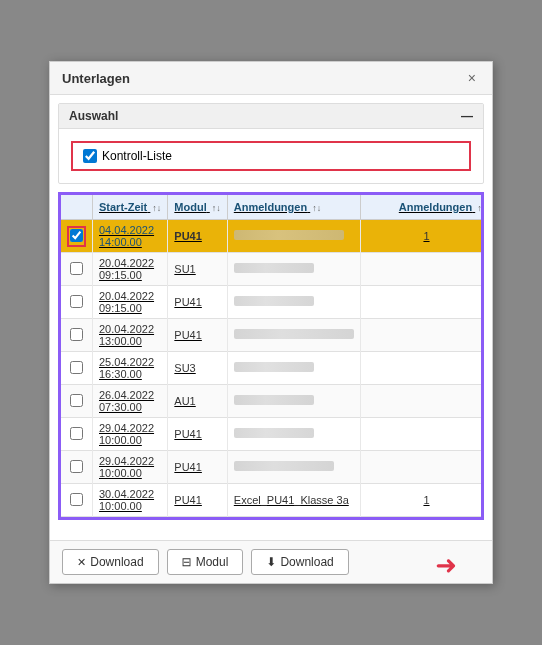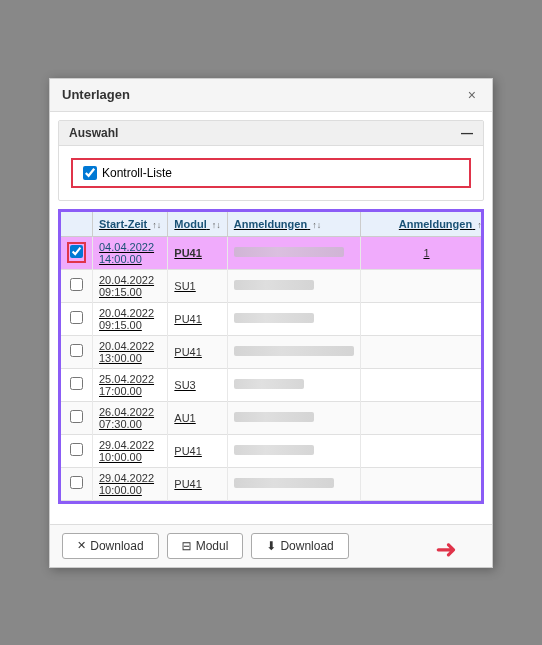--- a/index.html
+++ b/index.html
@@ -112,21 +112,21 @@
       color: #666;
       margin-left: 2px;
     }
     tbody tr {
       border-bottom: 1px solid #e0e0e0;
     }
     tbody tr:nth-child(even) {
       background: #fafafa;
     }
     tbody tr.selected-row {
-      background: #f0abfc;
+      background: #eab308;
     }
     tbody td {
       padding: 4px 6px;
       border-right: 1px solid #e8e8e8;
       vertical-align: middle;
       color: #333;
     }
     tbody td:last-child {
       border-right: none;
       text-align: center;
@@ -267,23 +267,23 @@
           </tr>
           <tr>
             <td class="row-checkbox"><input type="checkbox" style=""></td>
             <td>20.04.2022 13:00.00</td>
             <td>PU41</td>
             <td><span class="blurred-text" style="width: 120px;"></span></td>
             <td></td>
           </tr>
           <tr>
             <td class="row-checkbox"><input type="checkbox" style=""></td>
-            <td>25.04.2022 17:00.00</td>
+            <td>25.04.2022 16:30.00</td>
             <td>SU3</td>
-            <td><span class="blurred-text" style="width: 70px;"></span></td>
+            <td><span class="blurred-text" style="width: 80px;"></span></td>
             <td></td>
           </tr>
           <tr>
             <td class="row-checkbox"><input type="checkbox" style=""></td>
             <td>26.04.2022 07:30.00</td>
             <td>AU1</td>
             <td><span class="blurred-text" style="width: 80px;"></span></td>
             <td></td>
           </tr>
           <tr>
@@ -292,20 +292,27 @@
             <td>PU41</td>
             <td><span class="blurred-text" style="width: 80px;"></span></td>
             <td></td>
           </tr>
           <tr>
             <td class="row-checkbox"><input type="checkbox" style=""></td>
             <td>29.04.2022 10:00.00</td>
             <td>PU41</td>
             <td><span class="blurred-text" style="width: 100px;"></span></td>
             <td></td>
+          </tr>
+          <tr>
+            <td class="row-checkbox"><input type="checkbox" style=""></td>
+            <td>30.04.2022 10:00.00</td>
+            <td>PU41</td>
+            <td>Excel_PU41_Klasse 3a</td>
+            <td>1</td>
           </tr>
         </tbody>
     </table>
   </div>
 
   <div class="dialog-footer">
     <button class="btn btn-cancel">
       <span style="font-size:11px;">✕</span>
       <span>Download</span>
     </button>

